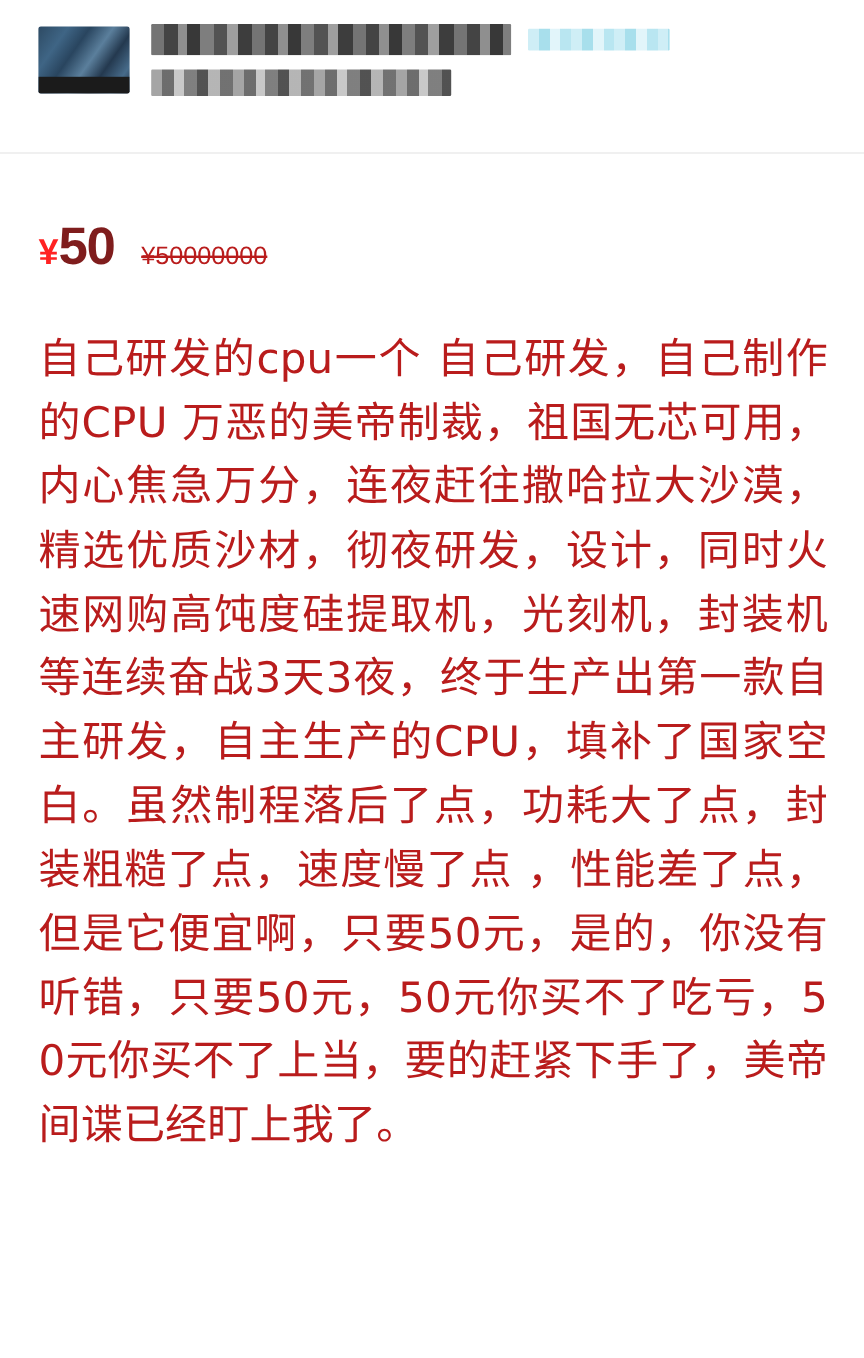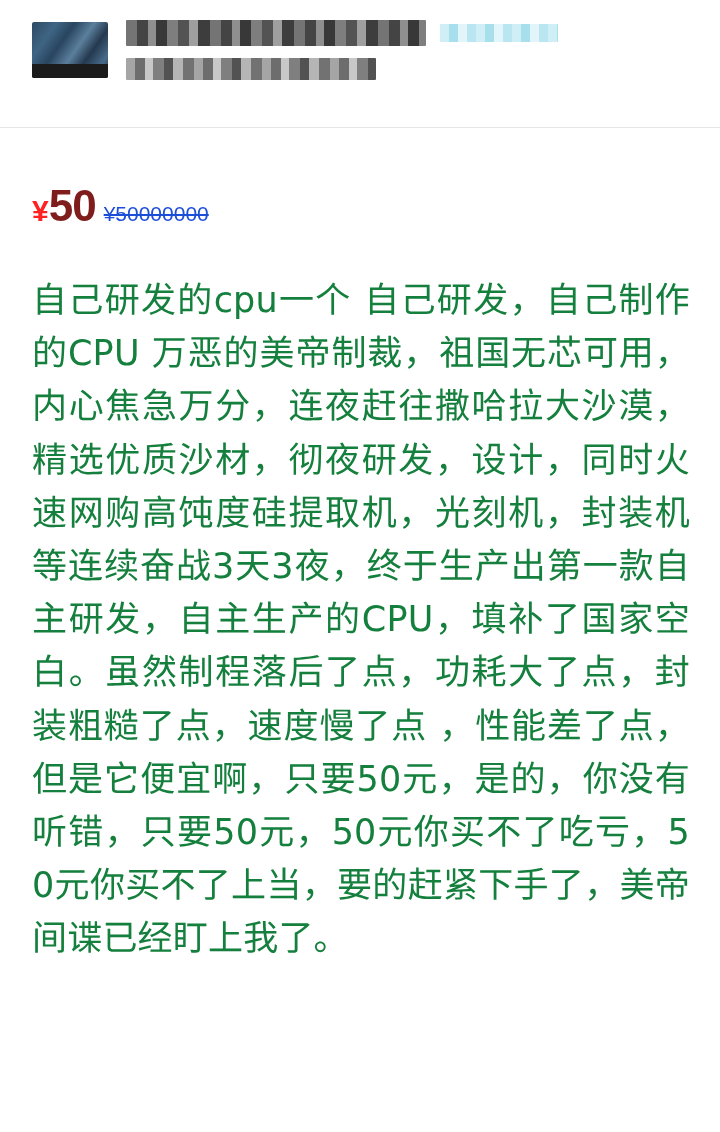--- a/index.html
+++ b/index.html
@@ -124,33 +124,33 @@
     line-height: 1;
   }
   .price-value {
     color: #7f1d1d;
     font-size: 44px;
     font-weight: bold;
     line-height: 1;
     letter-spacing: -1px;
   }
   .price-original {
-    margin-left: 8px;
-    color: #1d4ed8;
+    margin-left: 22px;
+    color: #b91c1c;
     font-size: 21px;
     text-decoration: line-through;
     line-height: 1;
   }
 
   
   .description {
     padding: 46px 30px 0 32px;
     font-size: 35px;
     line-height: 1.52;
-    color: #15803d;
+    color: #b91c1c;
     letter-spacing: 0.2px;
     text-align: justify;
     word-break: break-all;
     font-family: "DejaVu Sans", "Liberation Sans", sans-serif;
   }
 </style>
 </head>
 <body>
 
 <div class="page">

